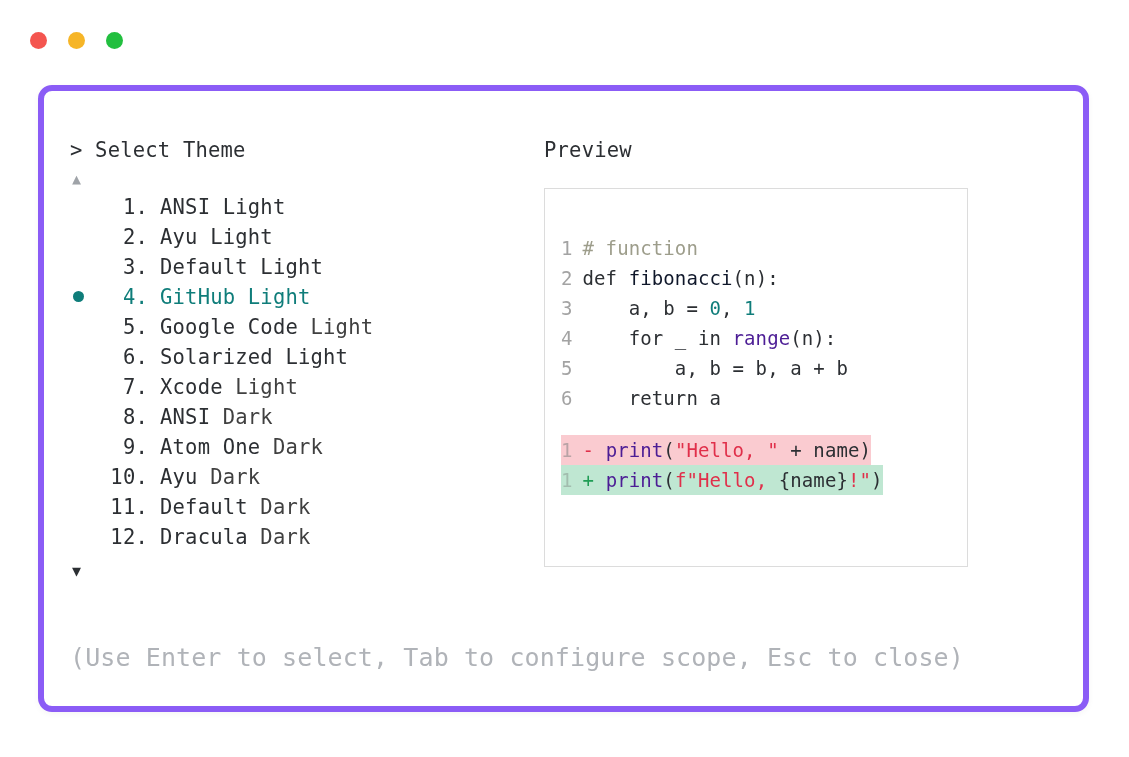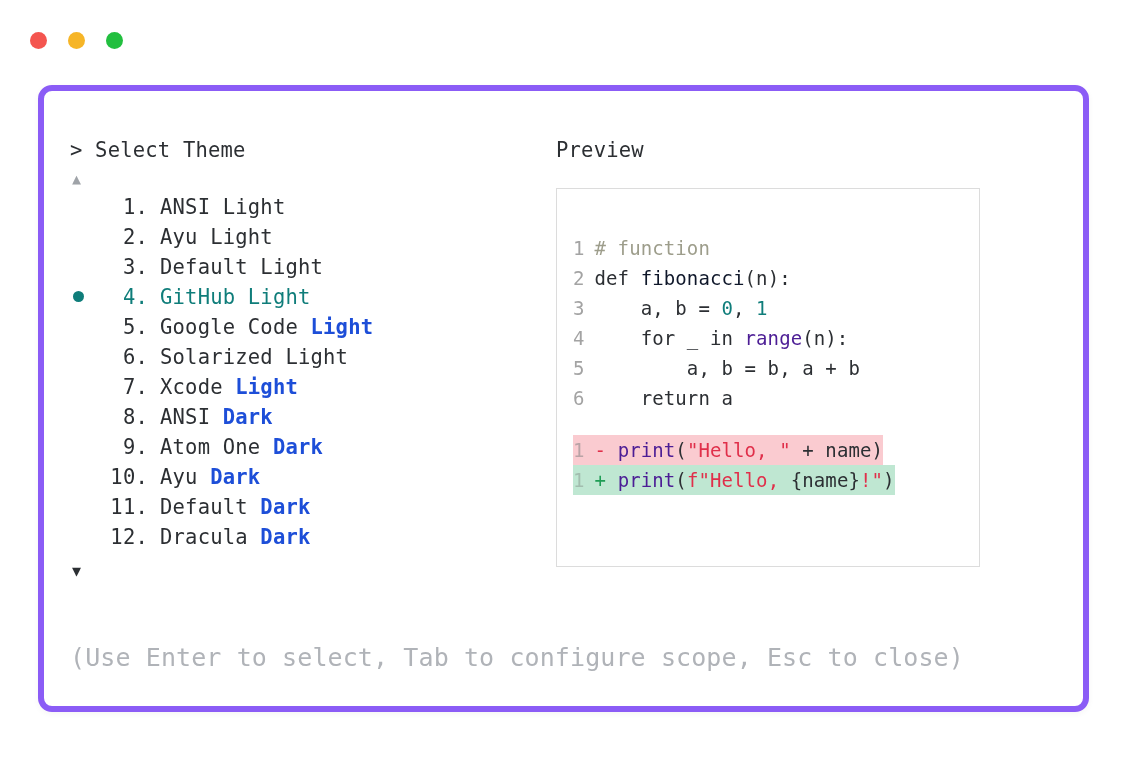--- a/index.html
+++ b/index.html
@@ -101,21 +101,21 @@
   .num-col {
     width: 48px;
     flex: 0 0 48px;
     text-align: right;
     white-space: pre;
   }
   .name-col { padding-left: 12px; }
   .theme-row.selected .num-col,
   .theme-row.selected .name-col,
   .theme-row.selected .suffix { color: #0f7d7a; }
-  .suffix { color: #1d4ed8; font-weight: bold; }
+  .suffix { color: #404040; }
 
   .arrow-down {
     margin-top: 8px;
     margin-left: 2px;
     font-size: 15px;
     line-height: 16px;
     color: #2c2f33;
     height: 20px;
   }
 
@@ -125,21 +125,21 @@
     top: 552px;
     font-size: 25px;
     color: #b0b3b8;
     white-space: pre;
     letter-spacing: 0.1px;
   }
 
   
   .right-pane {
     position: absolute;
-    left: 512px;
+    left: 500px;
     top: 47px;
     width: 530px;
   }
   .preview-label {
     font-size: 20.5px;
     color: #2c2f33;
     letter-spacing: 0.2px;
   }
   .preview-box {
     margin-top: 26px;

